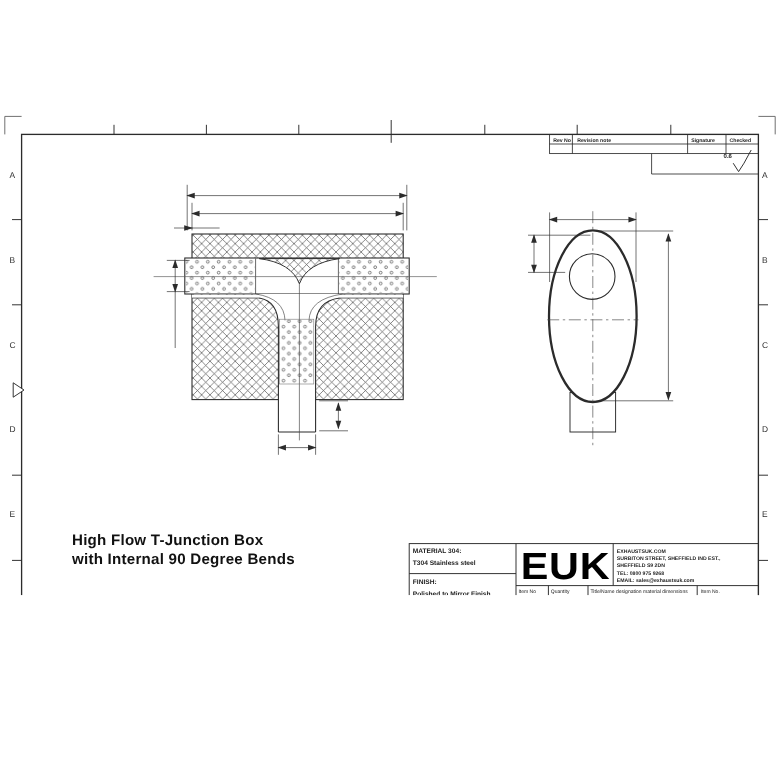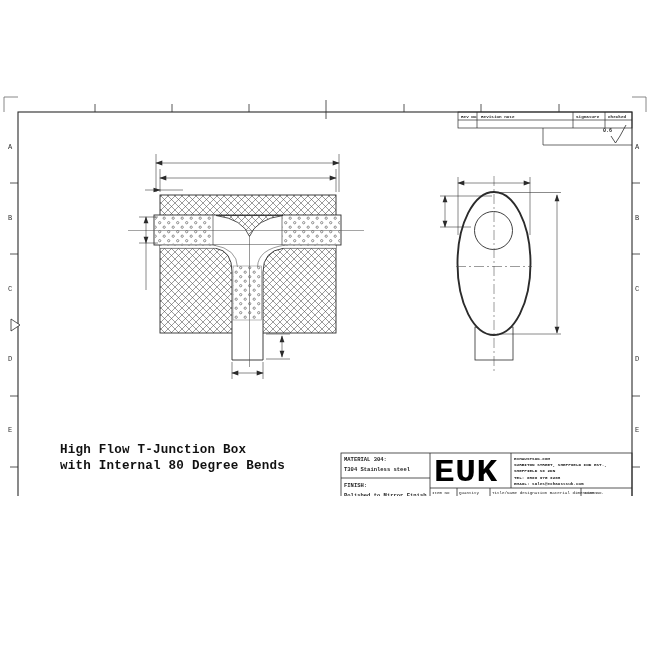--- a/index.html
+++ b/index.html
@@ -1,18 +1,18 @@
 <!DOCTYPE html>
 <html><head>
 <meta charset="utf-8">
 <style>
   html,body { margin:0; padding:0; background:#ffffff; }
   .sheet {
     position:relative; width:650px; height:496px; background:#ffffff;
-    font-family:Liberation Mono, monospace; overflow:hidden;
+    font-family:Liberation Sans, sans-serif; overflow:hidden;
   }
   .sheet svg.cad { position:absolute; left:0; top:0; }
   .txt { position:absolute; white-space:nowrap; color:#1c1c1c; }
   .s  { transform:scale(0.5); transform-origin:0 0; }
   .tiny  { font-size:8.4px; }
   .tinyb { font-size:8.6px; font-weight:bold; }
   .lab55 { font-size:11px; font-weight:bold; }
   .zone { position:absolute; font-size:7px; color:#2e2e2e; }
   .dtitle { position:absolute; left:60px; top:443px; font-size:12.6px; font-weight:bold;
             line-height:15.5px; letter-spacing:0.2px; color:#111; }
@@ -211,21 +211,21 @@
   <div class="zone" style="left:635px;top:497px">F</div>
 
   <div class="txt s tinyb" style="left:461px;top:114px">Rev No</div>
   <div class="txt s tinyb" style="left:481px;top:114px">Revision note</div>
   <div class="txt s tinyb" style="left:576px;top:114px">Signature</div>
   <div class="txt s tinyb" style="left:608px;top:114px">Checked</div>
   <div class="txt s fin06" style="left:603px;top:128px">0.6</div>
 
   <div class="dtitle">
     <div>High Flow T-Junction Box</div>
-    <div>with Internal 80 Degree Bends</div>
+    <div>with Internal 90 Degree Bends</div>
   </div>
 
   <div class="txt s lab55" style="left:344px;top:456px">MATERIAL 304:</div>
   <div class="txt s lab55" style="left:344px;top:466px">T304 Stainless steel</div>
   <div class="txt s lab55" style="left:344px;top:482px">FINISH:</div>
   <div class="txt s lab55" style="left:344px;top:492px">Polished to Mirror Finish</div>
   <div class="txt s lab55" style="left:344px;top:503px">ACCURACY:</div>
   <div class="txt s lab55" style="left:344px;top:521px">UNIT:</div>
 
   <div class="logo">EUK</div>

